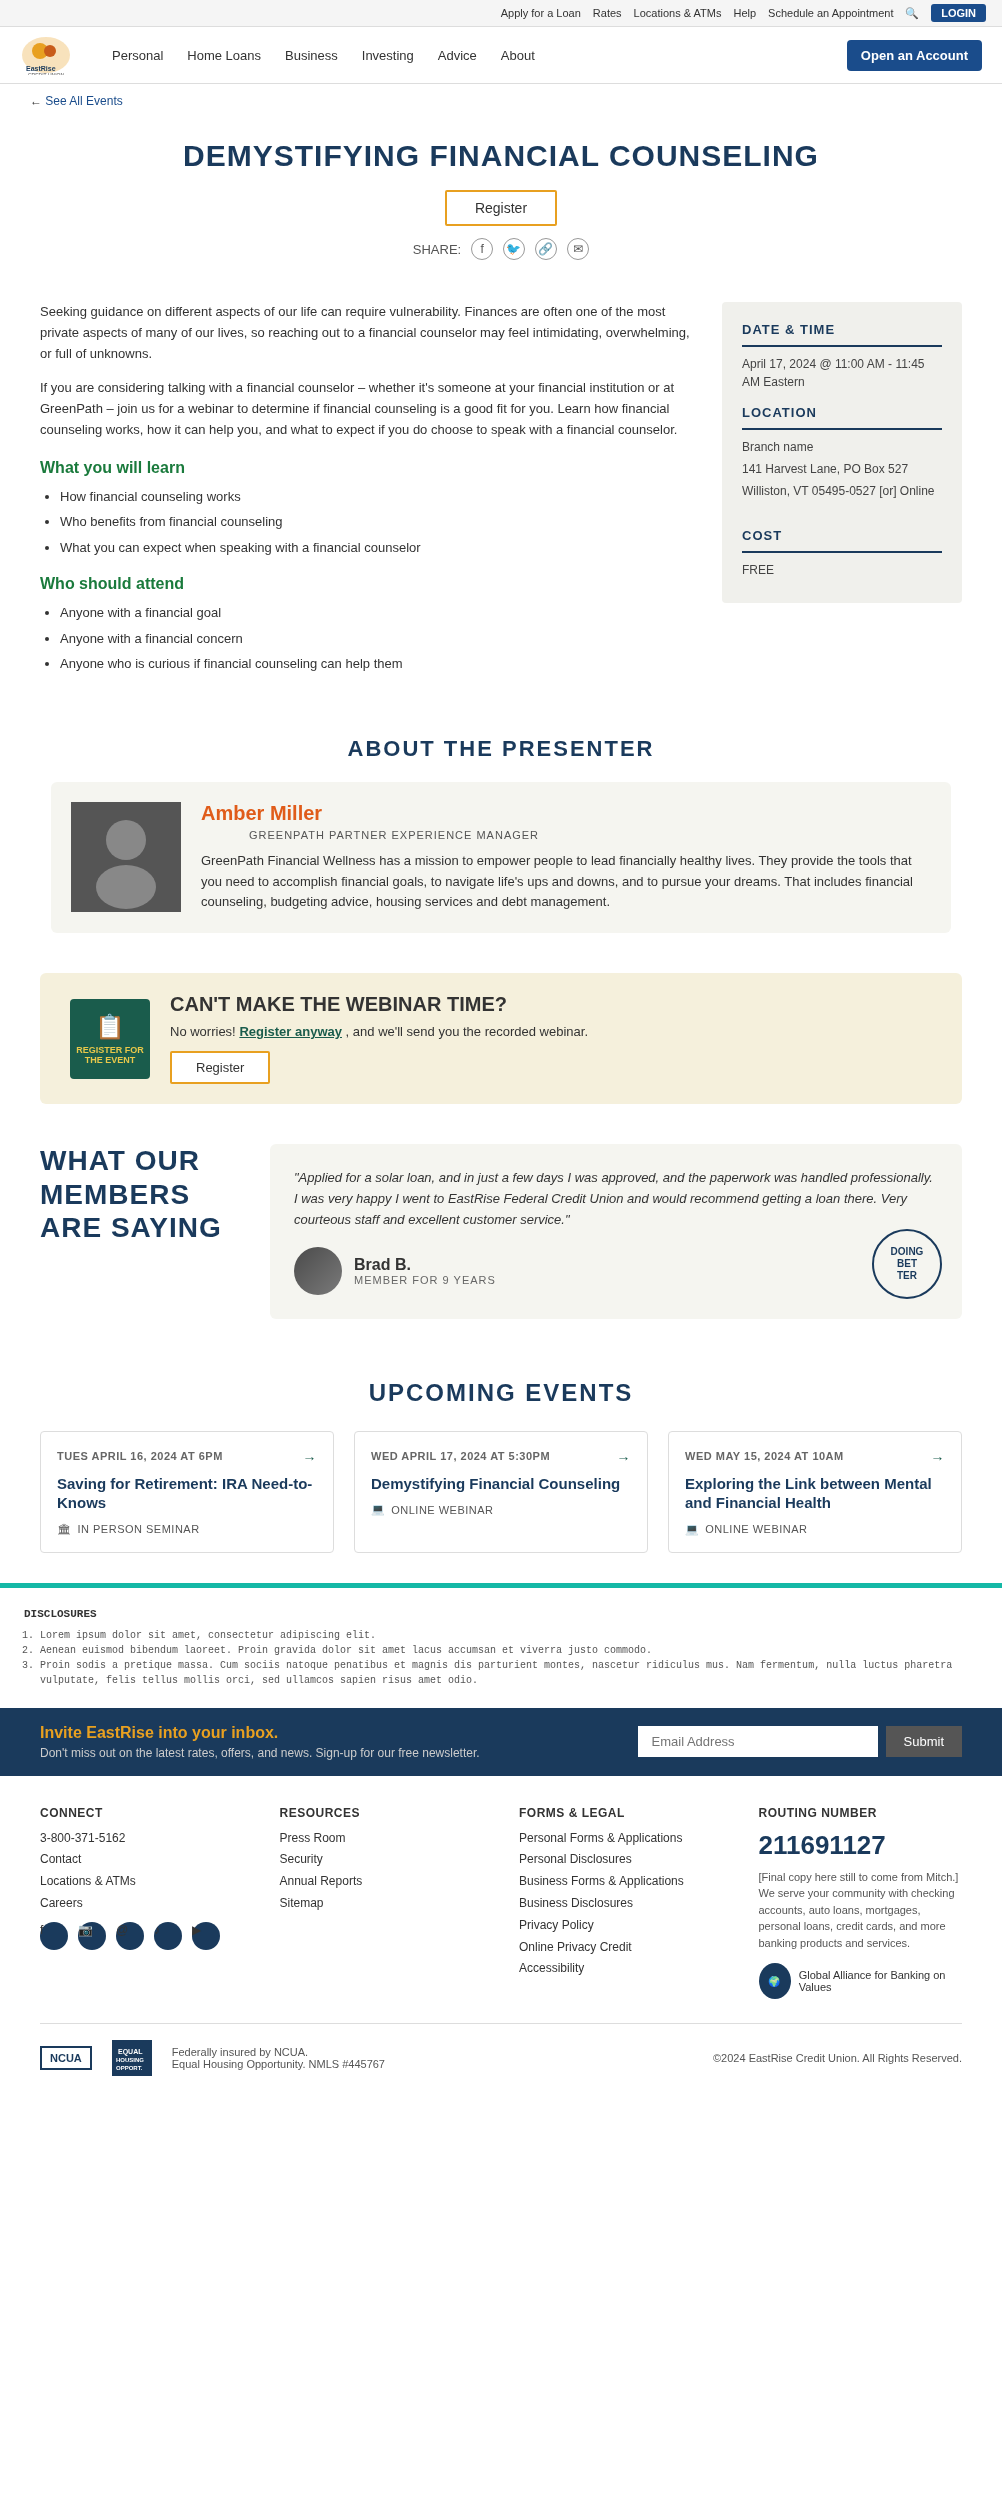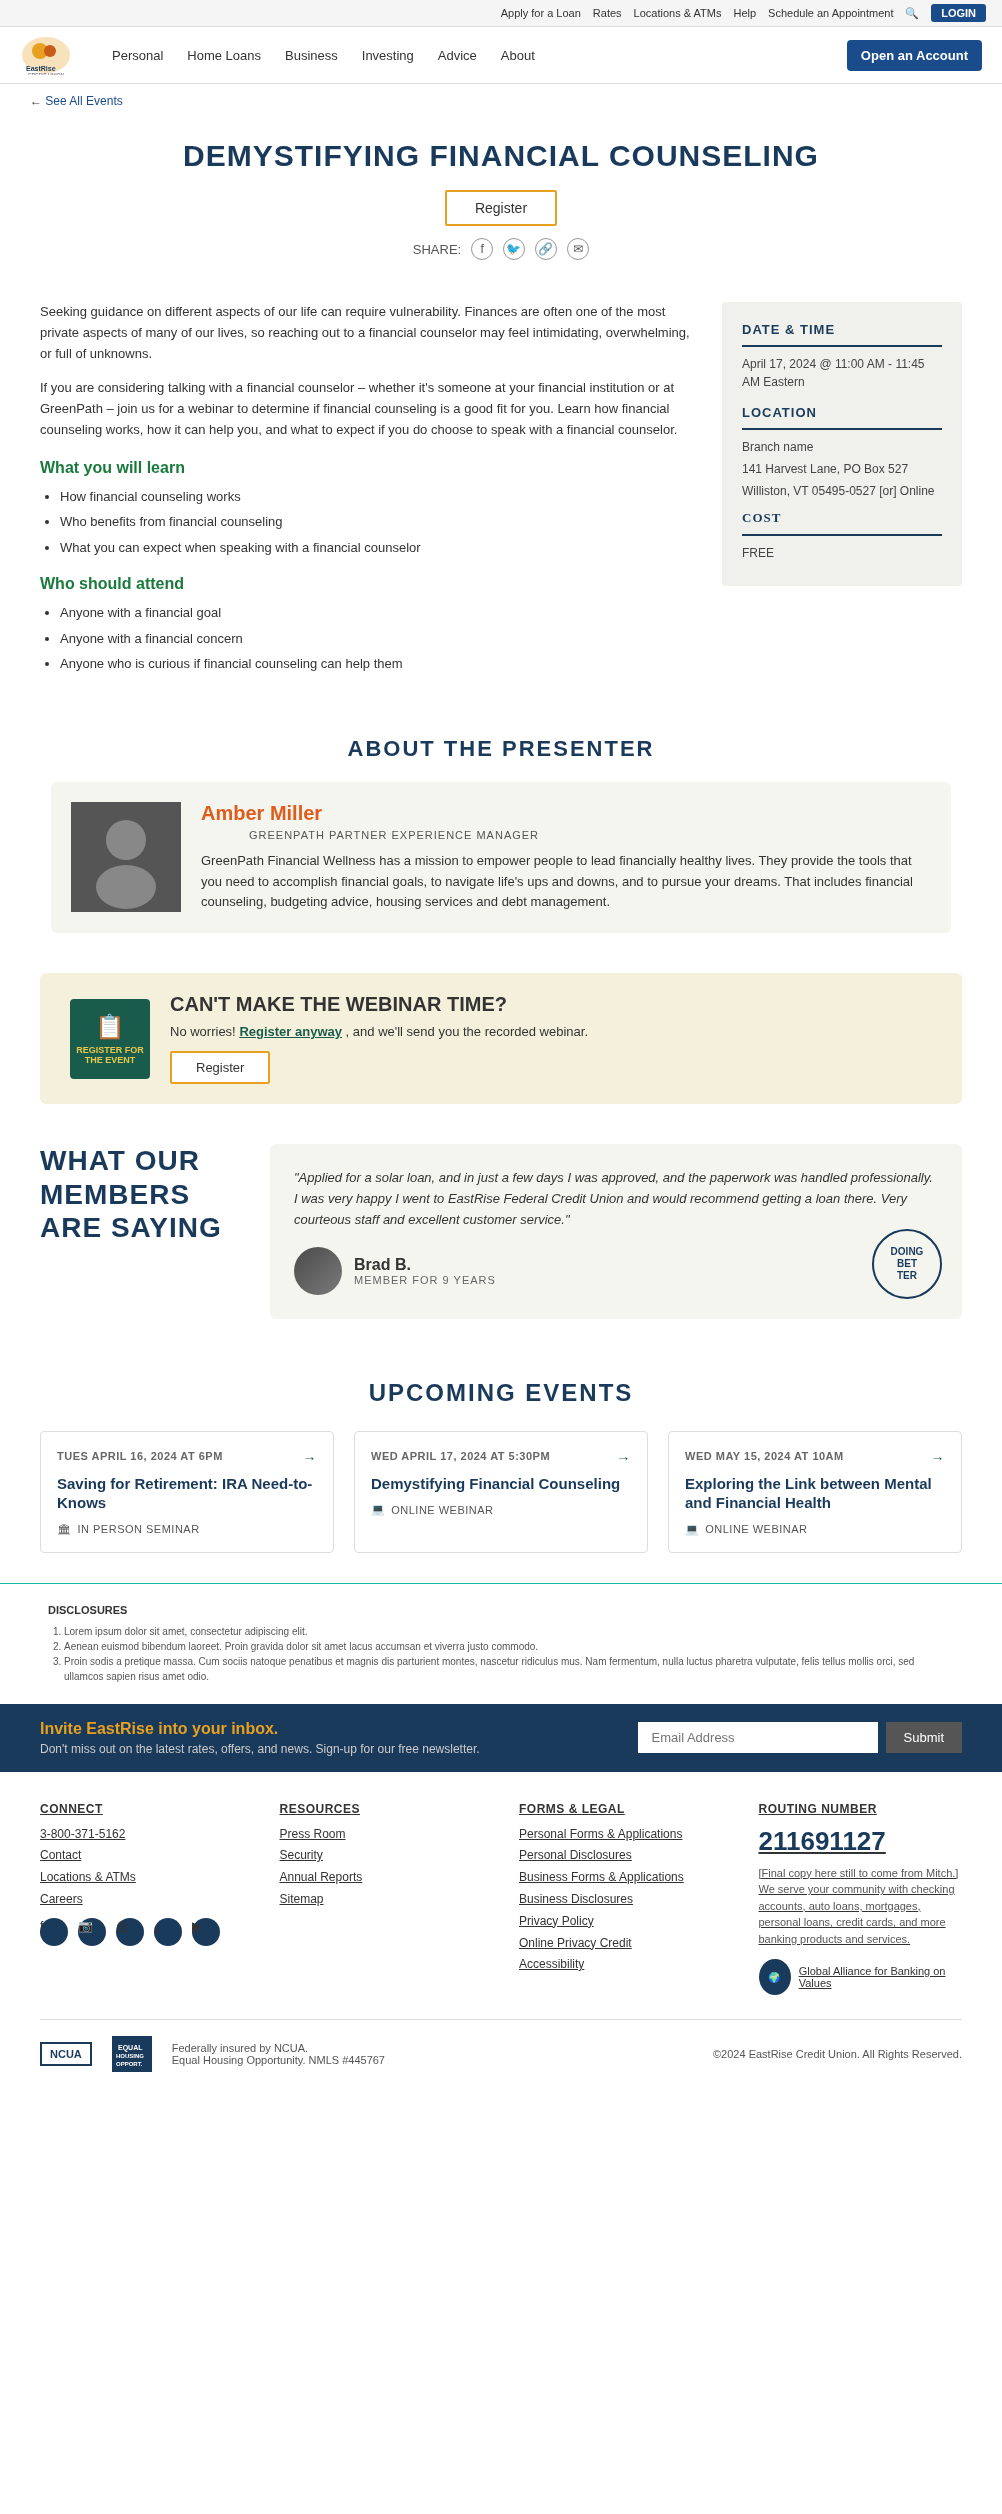--- a/index.html
+++ b/index.html
@@ -77,37 +77,37 @@
     .upcoming-events { padding: 30px 40px; }
     .upcoming-events h2 { text-align: center; font-size: 24px; letter-spacing: 2px; text-transform: uppercase; color: #1a3a5c; margin-bottom: 24px; }
     .events-grid { display: grid; grid-template-columns: repeat(3, 1fr); gap: 20px; }
     .event-card { border: 1px solid #ddd; border-radius: 4px; padding: 16px; }
     .event-date-line { display: flex; align-items: center; gap: 8px; font-size: 11px; color: #666; font-weight: bold; text-transform: uppercase; letter-spacing: 0.5px; margin-bottom: 10px; }
     .event-date-line .arrow-link { color: #1a5c4c; font-size: 14px; margin-left: auto; cursor: pointer; }
     .event-card h4 { font-size: 15px; font-weight: bold; color: #1a3a5c; margin-bottom: 10px; line-height: 1.3; }
     .event-type { display: flex; align-items: center; gap: 6px; font-size: 11px; color: #555; text-transform: uppercase; letter-spacing: 0.5px; }
 
     
-    .disclosures { padding: 20px 48px; border-top: 1px solid #14b8a6; }
+    .disclosures { padding: 20px 24px; border-top: 5px solid #14b8a6; font-family: Liberation Mono, monospace; }
     .disclosures h5 { font-size: 11px; font-weight: bold; text-transform: uppercase; margin-bottom: 8px; }
     .disclosures p, .disclosures ol { font-size: 10px; color: #555; line-height: 1.5; }
     .disclosures ol { margin-left: 16px; }
 
     
     .newsletter { background: #1a3a5c; padding: 16px 40px; display: flex; align-items: center; gap: 20px; }
     .newsletter-text { flex: 1; }
     .newsletter-text h3 { color: #e8a020; font-size: 16px; margin-bottom: 4px; }
     .newsletter-text p { color: #ccc; font-size: 12px; }
     .newsletter-form { display: flex; gap: 8px; }
     .newsletter-input { padding: 8px 14px; border: none; font-size: 13px; width: 240px; }
     .newsletter-submit { background: #555; color: #fff; border: none; padding: 8px 18px; font-size: 13px; cursor: pointer; }
 
     
     .footer { background: #fff; padding: 30px 40px 20px; }
-    .footer-grid { display: grid; grid-template-columns: repeat(4, 1fr); gap: 36px; margin-bottom: 24px; text-decoration: underline; }
+    .footer-grid { display: grid; grid-template-columns: repeat(4, 1fr); gap: 36px; margin-bottom: 24px; }
     .footer-col h4 { font-size: 12px; font-weight: bold; text-transform: uppercase; color: #333; margin-bottom: 10px; letter-spacing: 0.5px; }
     .footer-col a, .footer-col p { display: block; font-size: 12px; color: #333; text-decoration: none; margin-bottom: 5px; line-height: 1.4; }
     .routing-number { font-size: 26px; font-weight: bold; color: #1a3a5c; }
     .routing-desc { font-size: 11px; color: #555; line-height: 1.5; margin-top: 8px; }
     .social-icons { display: flex; gap: 10px; margin-top: 10px; }
     .social-icon { width: 28px; height: 28px; border-radius: 50%; background: #1a3a5c; color: #fff; display: flex; align-items: center; justify-content: center; font-size: 13px; text-decoration: none; }
     .footer-bottom { display: flex; align-items: center; gap: 20px; padding-top: 16px; border-top: 1px solid #ddd; font-size: 11px; color: #555; }
     .ncua-badge { border: 2px solid #1a3a5c; padding: 4px 8px; font-size: 11px; font-weight: bold; color: #1a3a5c; }
     .eho-badge { width: 40px; height: 36px; background: #1a3a5c; display: flex; align-items: center; justify-content: center; color: #fff; font-size: 7px; font-weight: bold; text-align: center; }
     .global-alliance-icon { width: 36px; height: 36px; border-radius: 50%; background: #1a3a5c; display: flex; align-items: center; justify-content: center; color: #fff; font-size: 10px; font-weight: bold; }
@@ -187,21 +187,21 @@
   <div class="sidebar">
     <div class="sidebar-box">
       <h4>DATE &amp; TIME</h4>
       <hr class="divider">
       <p>April 17, 2024 @ 11:00 AM - 11:45 AM Eastern</p>
       <h4 style="margin-top:14px;">LOCATION</h4>
       <hr class="divider">
       <p>Branch name</p>
       <p>141 Harvest Lane, PO Box 527</p>
       <p>Williston, VT 05495-0527 [or] Online</p>
-      <h4 style="margin-top:10px;font-family:Liberation Serif, serif;">COST</h4>
+      <h4 style="margin-top:28px;">COST</h4>
       <hr class="divider">
       <p>FREE</p>
     </div>
   </div>
 </div>
 
 <div class="about-presenter">
   <h2>ABOUT THE PRESENTER</h2>
   <div class="presenter-card">
     <div class="photo-placeholder">

